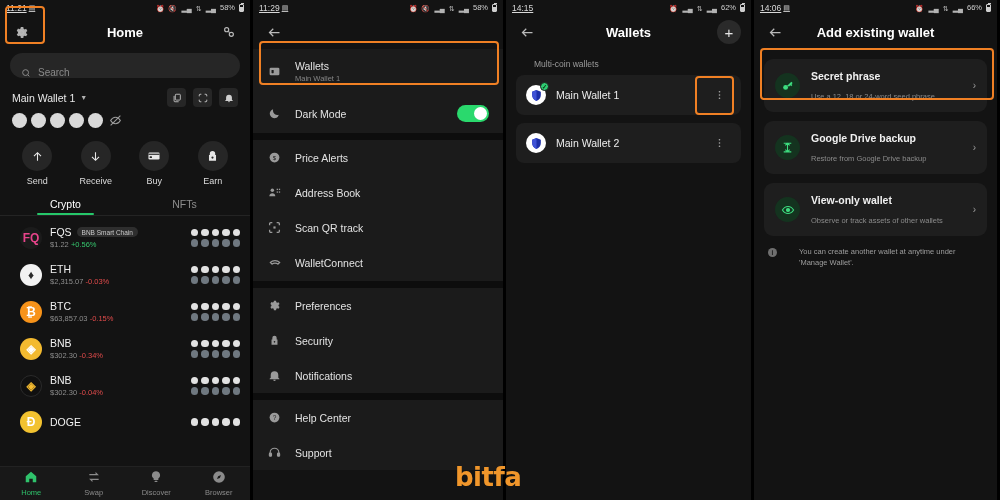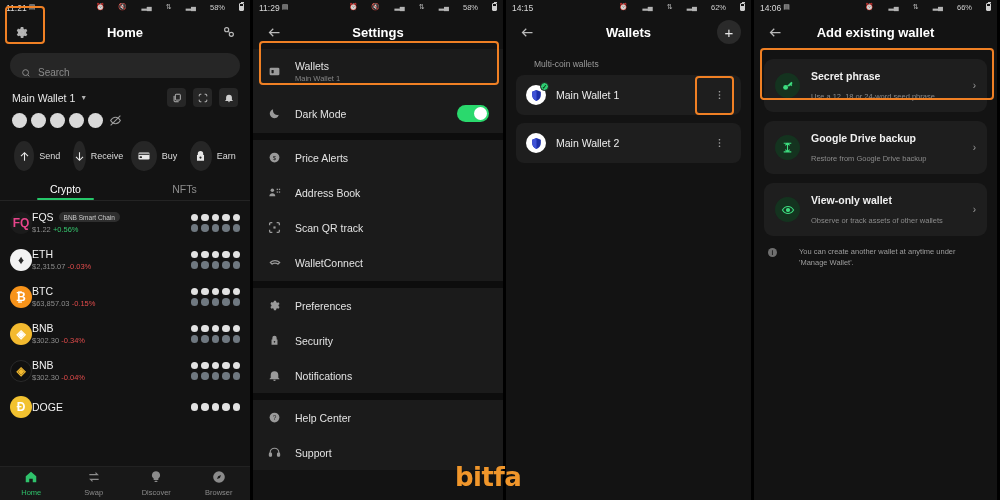--- a/index.html
+++ b/index.html
@@ -23,22 +23,22 @@
   .panel.p2 { width: 253px; flex-basis: 253px; }
   .panel.p3 { width: 248px; flex-basis: 248px; }
   .panel.p4 { width: 246px; flex-basis: 246px; }
 
   
   .statusbar {
     height: 15px; display: flex; align-items: center;
     padding: 0 6px; color: #d8d8d8; font-size: 8.5px;
     justify-content: space-between;
   }
-  .sb-left { display: flex; align-items: flex-start; gap: 2px; }
-  .sb-right { display: flex; align-items: flex-start; gap: 14px; font-size: 7.5px; color: #cfcfcf; }
+  .sb-left { display: flex; align-items: center; gap: 2px; text-decoration: underline; }
+  .sb-right { display: flex; align-items: flex-end; gap: 4px; font-size: 7.5px; color: #cfcfcf; }
   .sb-ico { font-size: 7px; opacity: .85; line-height: 1; }
   .batt {
     display: inline-block; width: 5px; height: 8px;
     border: 1px solid #cfcfcf; border-radius: 1px; position: relative;
     background: linear-gradient(to top,#cfcfcf 60%, transparent 60%);
   }
   .batt::after { content:''; position:absolute; top:-2px; left:1px; width:3px; height:1px; background:#cfcfcf; }
 
   
   .appbar {
@@ -73,39 +73,39 @@
   .top-actions { margin-left: auto; display: flex; gap: 7px; }
   .sq-btn {
     width: 19px; height: 19px; background: #262626; border-radius: 4px;
     display: flex; align-items: center; justify-content: center; color: #cfcfcf;
   }
   .bal-row { display: flex; align-items: center; gap: 6px; padding: 6px 12px 0 12px; }
   .bigdots { display: flex; gap: 4px; }
   .bigdots i { width: 15px; height: 15px; border-radius: 50%; background: #d9d9d9; display:block; }
 
   .actions { display: flex; justify-content: space-around; padding: 13px 8px 0; }
-  .act { display: flex; flex-direction: row; align-items: center; gap: 5px; width: 46px; }
+  .act { display: flex; flex-direction: column; align-items: center; gap: 5px; width: 46px; }
   .act-circle {
     width: 30px; height: 30px; border-radius: 50%; background: #262626;
     display: flex; align-items: center; justify-content: center; color: #e7e7e7;
   }
   .act-label { color: #dcdcdc; font-size: 9px; }
 
   .tabs { display: flex; margin-top: 12px; padding: 0 6px; }
   .tab { flex: 1; text-align: center; padding-bottom: 5px; font-size: 10.5px; color: #8d8d8d; position: relative; }
   .tab.active { color: #fff; }
   .tab.active::after {
     content: ''; position: absolute; left: 26%; right: 26%; bottom: 0;
     height: 2px; background: #26c76a; border-radius: 2px;
   }
   .divider-line { height: 1px; background: #242424; }
 
   .coinlist { padding-top: 3px; }
   .coin {
-    display: flex; align-items: center; padding: 7px 10px; 
+    display: flex; align-items: center; padding: 7px 10px; gap: 8px; margin-left: 10px;
   }
   .coin-ico {
     width: 22px; height: 22px; border-radius: 50%;
     display: flex; align-items: center; justify-content: center;
     font-size: 12px; font-weight: bold; flex: 0 0 22px; position: relative;
   }
   .coin-mid { flex: 1; min-width: 0; }
   .coin-top { display: flex; align-items: center; gap: 5px; }
   .coin-sym { color: #f2f2f2; font-size: 10.5px; }
   .chip {
@@ -549,21 +549,20 @@
         <span class="batt"></span>
       </div>
     </div>
 
     <div class="appbar">
       <div class="icon-btn">
         <svg width="15" height="15" viewBox="0 0 24 24" fill="none" stroke="currentColor" stroke-width="2">
             <path d="M20 12H4M10 6l-6 6 6 6"></path>
           </svg>
       </div>
-      <div class="title">Settings</div>
     </div>
 
     <div class="set-block">
       <div class="set-item">
         <span class="s-ico">
           <svg width="13" height="13" viewBox="0 0 24 24" fill="currentColor">
               <rect x="3" y="5" width="18" height="14" rx="2.5"></rect>
               <rect x="6.5" y="9" width="4" height="6" rx="1" fill="#1b1b1b"></rect>
             </svg>
         </span>

